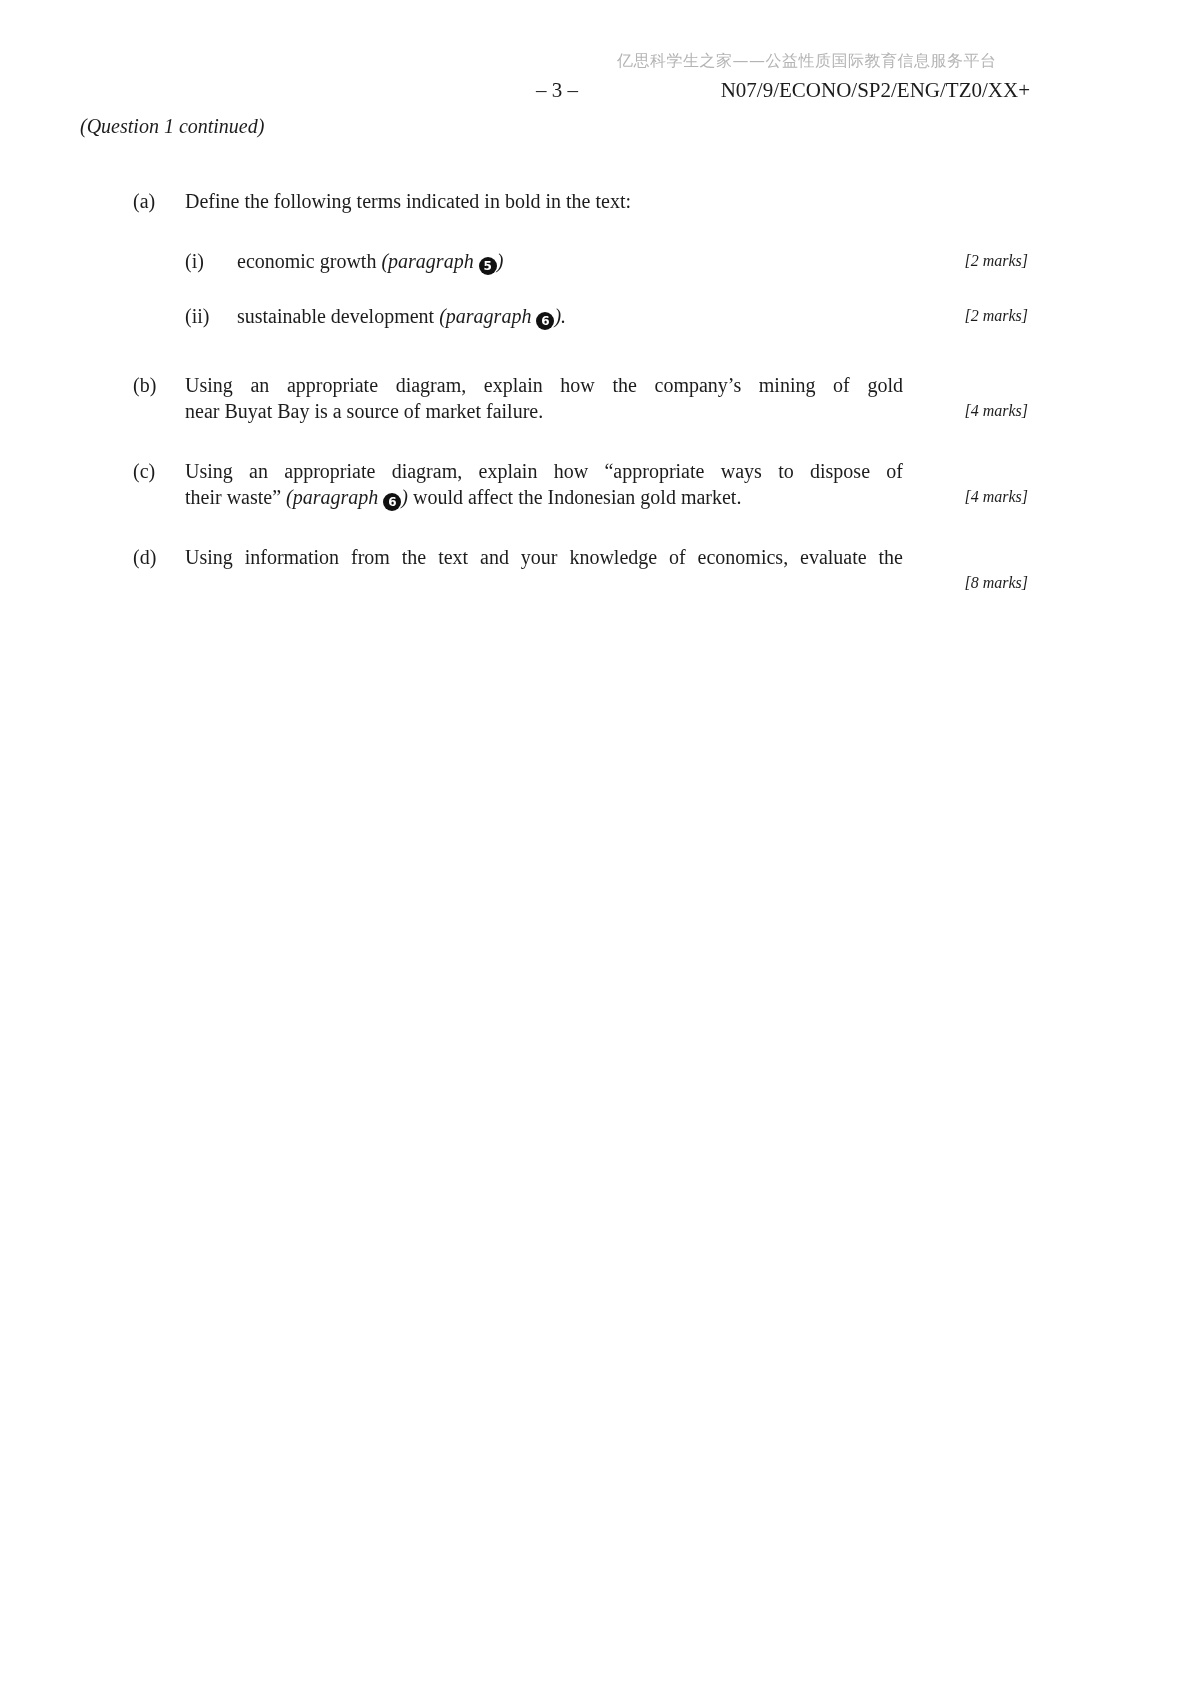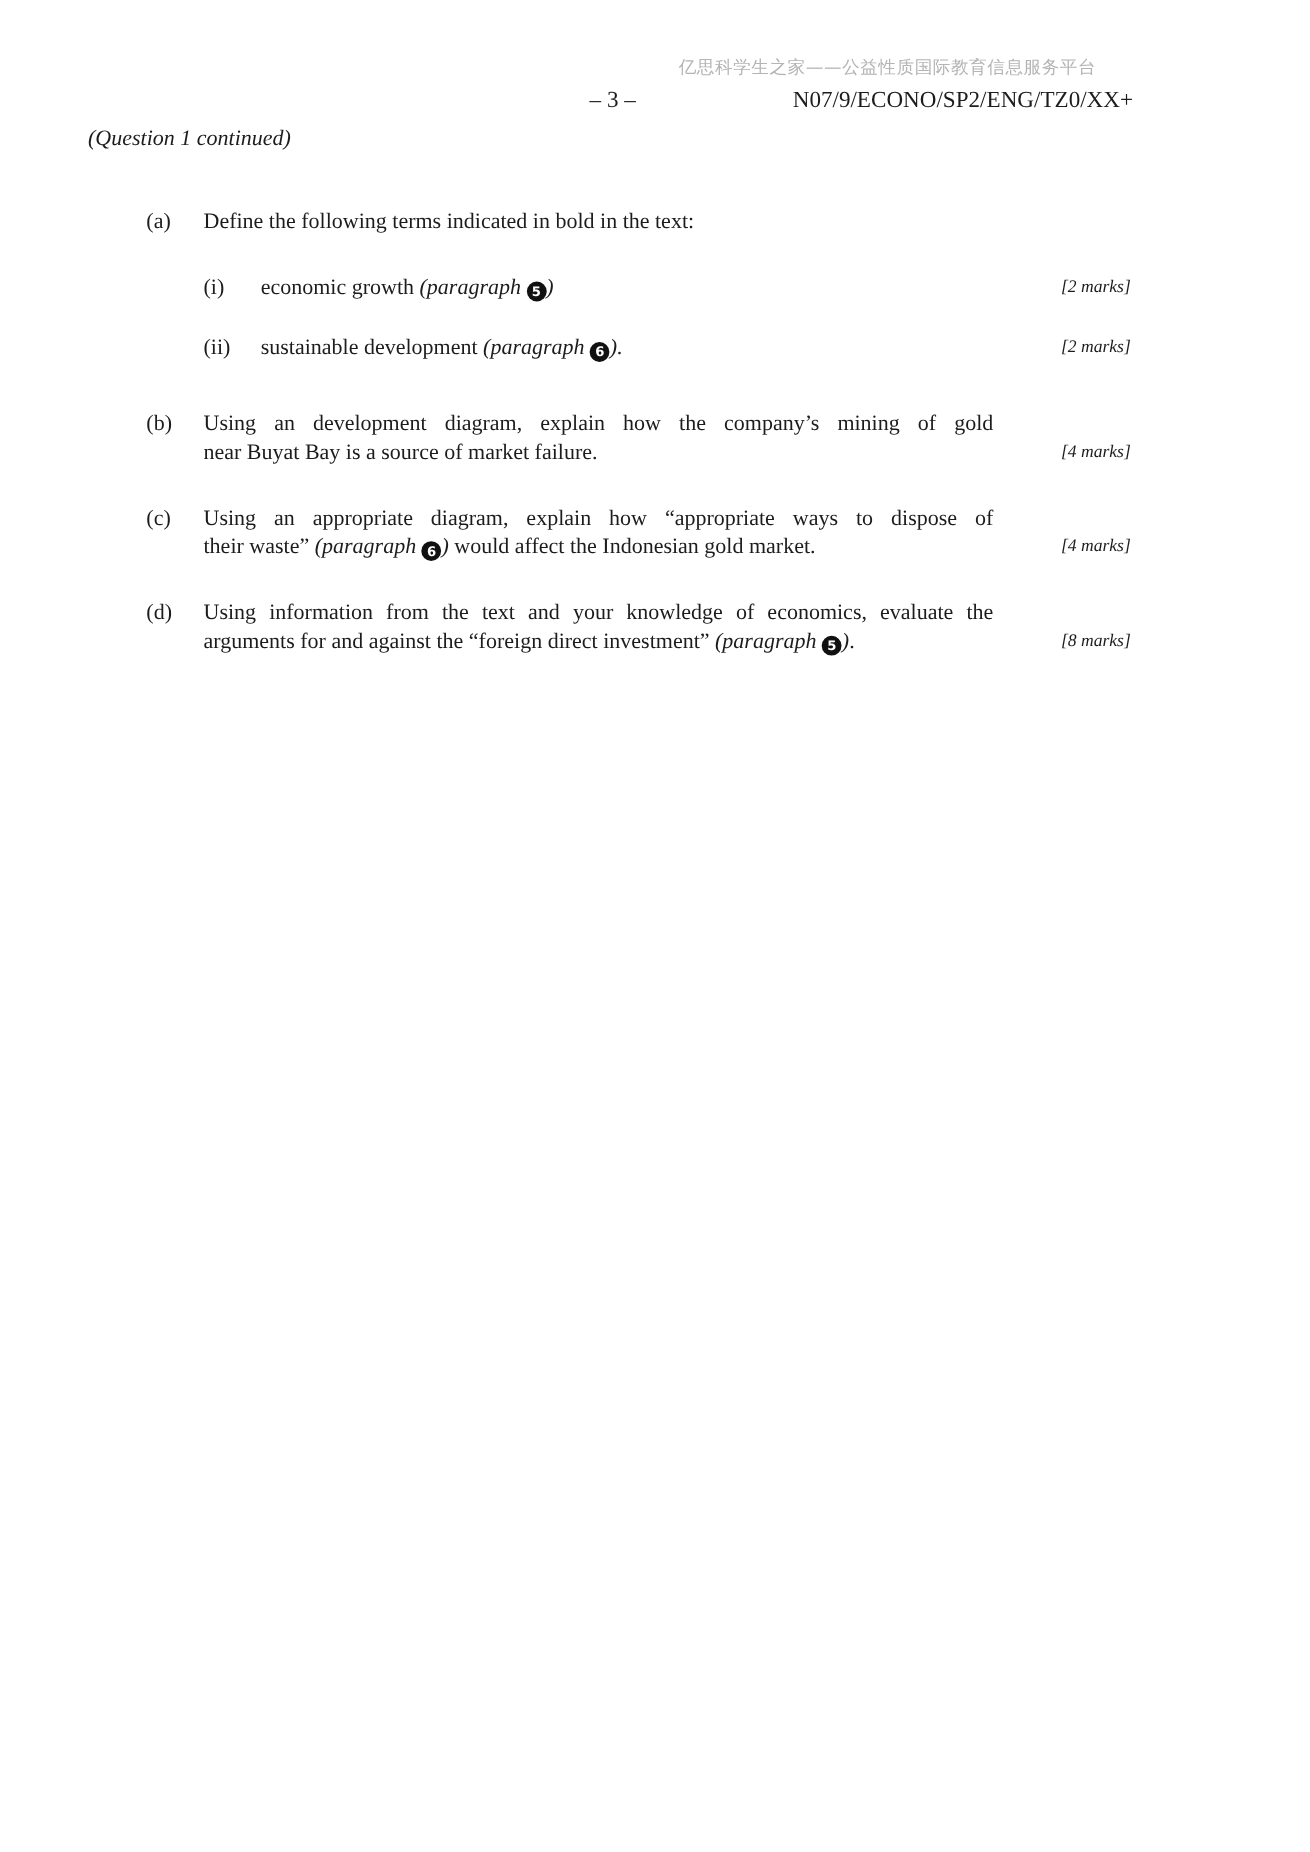--- a/index.html
+++ b/index.html
@@ -96,40 +96,39 @@
 
   <div class="srow" style="top:303px">
       <span class="slabel">(ii)</span>
       <span class="stext"><span>sustainable development </span><span class="it">(paragraph </span><span class="cnum">6</span><span class="it">).</span></span>
     </div>
   <div class="marks" style="top:303px">[2 marks]</div>
 
   <div class="qrow" style="top:372px">
       <span class="qlabel">(b)</span>
       <div class="qtext">
-        <div class="jline">Using an development diagram, explain how the company’s mining of gold</div>
+        <div class="jline">Using an appropriate diagram, explain how the company’s mining of gold</div>
         <div>near Buyat Bay is a source of market failure.</div>
       </div>
     </div>
   <div class="marks" style="top:398px">[4 marks]</div>
 
   <div class="qrow" style="top:458px">
       <span class="qlabel">(c)</span>
       <div class="qtext">
         <div class="jline">Using an appropriate diagram, explain how “appropriate ways to dispose of</div>
         <div><span>their waste” </span><span class="it">(paragraph </span><span class="cnum">6</span><span class="it">)</span><span> would affect the Indonesian gold market.</span></div>
       </div>
     </div>
   <div class="marks" style="top:484px">[4 marks]</div>
 
   <div class="qrow" style="top:544px">
       <span class="qlabel">(d)</span>
       <div class="qtext">
         <div class="jline">Using information from the text and your knowledge of economics, evaluate the</div>
-        <div><span>arguments for and against the “foreign direct investment” </span><span class="it">(paragraph </span><span class="cnum">5</span><span class="it">)</span><span>.</span></div>
       </div>
     </div>
   <div class="marks" style="top:570px">[8 marks]</div>
 
   <div class="footer-code">8807-5105</div>
   <div class="footer-wm">eskedu.con</div>
   <div class="turn-over">Turn over</div>
 
 </div>
 

